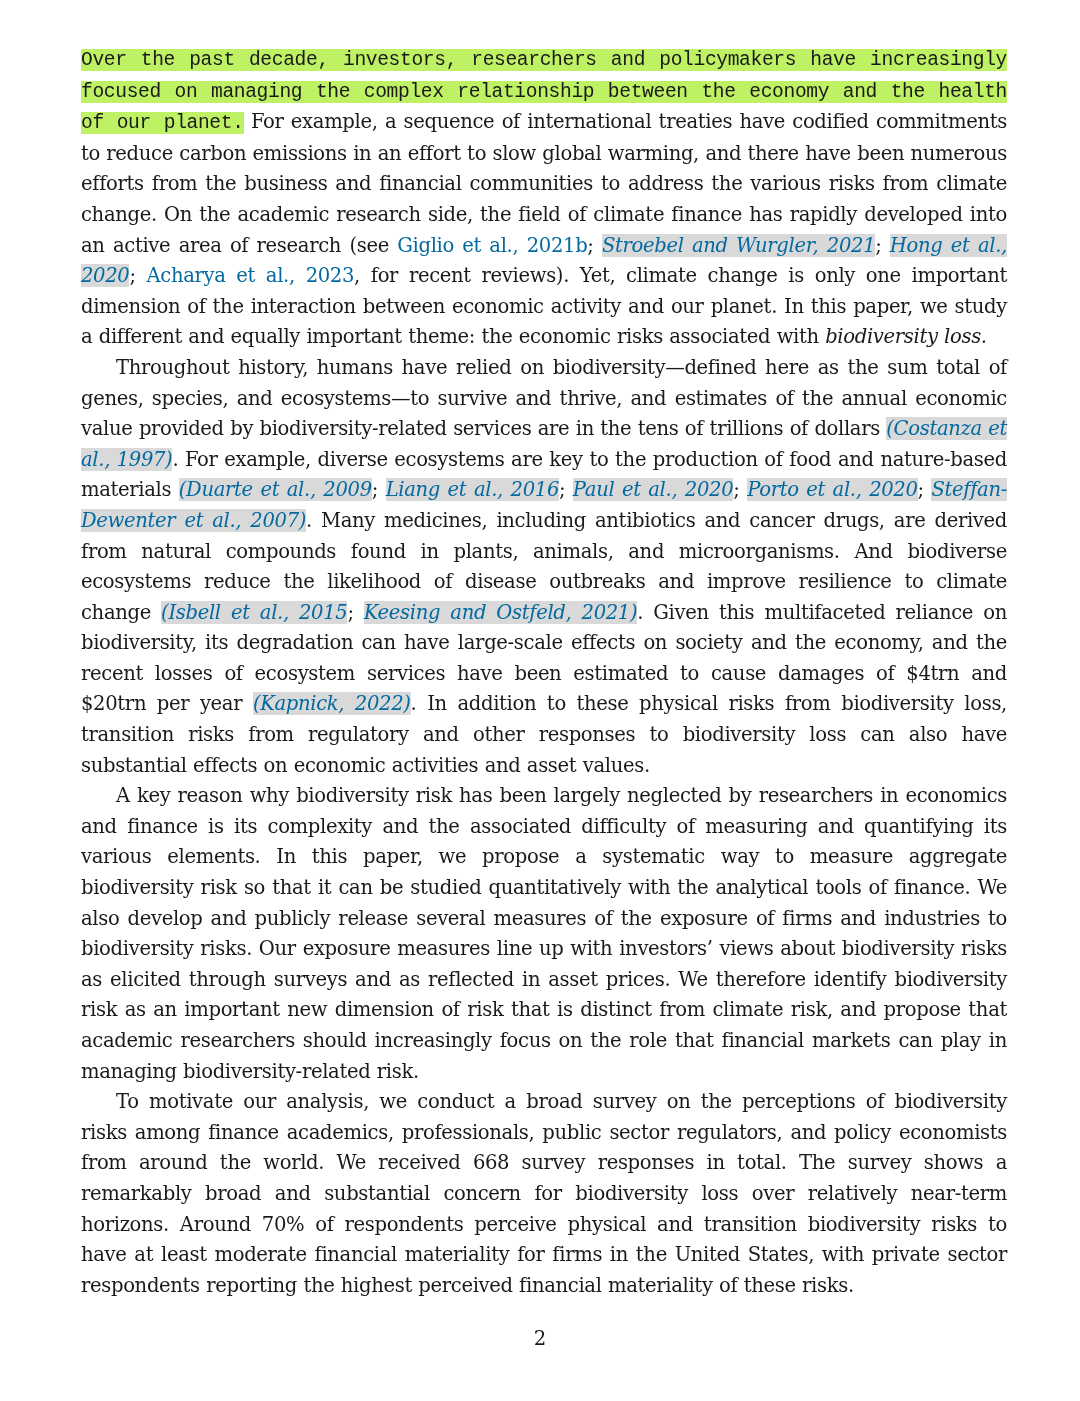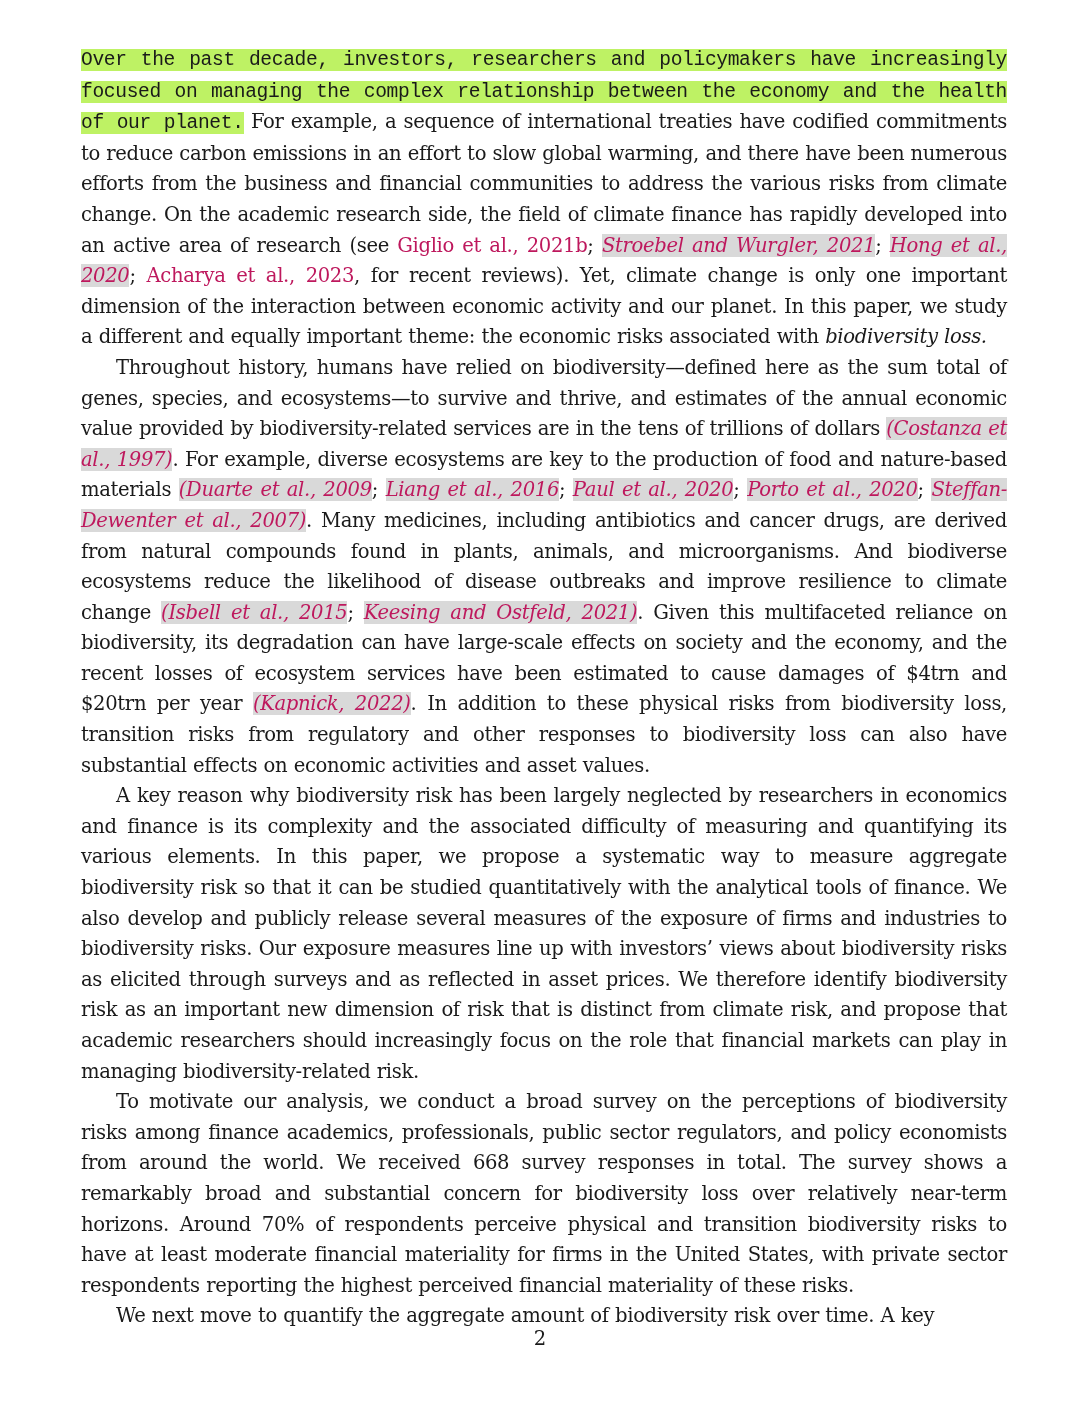--- a/index.html
+++ b/index.html
@@ -7,36 +7,35 @@
   .page {
     position: absolute; left: 81px; top: 44px; width: 926px;
     font-family: "DejaVu Serif", "Liberation Serif", serif;
     font-size: 19.6px; line-height: 30.6px; color: #1a1a1a;
     text-align: justify; hyphens: manual;
     letter-spacing: -0.35px; word-spacing: 0.5px;
   }
   .para { margin: 0; }
   .para.indent { text-indent: 35px; }
   .hl-yellow { background: #bef264; font-family: Liberation Mono, monospace; }
-  .cite { color: #be185d; }
+  .cite { color: #0369a1; }
   .hl-gray { background: #D9D9D9; font-style: italic; }
   .pageno {
     position: absolute; left: 0; width: 1080px; top: 1327px; text-align: center;
     font-family: "DejaVu Serif", "Liberation Serif", serif; font-size: 19.6px; color: #1a1a1a;
   }
   em { font-style: italic; }
 </style>
 </head>
 <body>
 
 <div class="page">
   <p class="para"><span class="hl-yellow">Over the past decade, investors, researchers and policymakers have increasingly focused on managing the complex relationship between the economy and the health of our planet.</span><span> For example, a sequence of international treaties have codified commitments to reduce carbon emissions in an effort to slow global warming, and there have been numerous efforts from the business and financial communities to address the various risks from climate change. On the academic research side, the field of climate finance has rapidly developed into an active area of research (see </span><a class="cite">Giglio et al., 2021b</a><span>; </span><a class="cite hl-gray">Stroebel and Wurgler, 2021</a><span>; </span><a class="cite hl-gray">Hong et al., 2020</a><span>; </span><a class="cite">Acharya et al., 2023</a><span>, for recent reviews). Yet, climate change is only one important dimension of the interaction between economic activity and our planet. In this paper, we study a different and equally important theme: the economic risks associated with </span><em>biodiversity loss.</em></p>
 
   <p class="para indent"><span>Throughout history, humans have relied on biodiversity—defined here as the sum total of genes, species, and ecosystems—to survive and thrive, and estimates of the annual eco­nomic value provided by biodiversity-related services are in the tens of trillions of dollars </span><span class="hl-gray"><a class="cite">(Costanza et al., 1997)</a></span><span>. For example, diverse ecosystems are key to the production of food and nature-based materials </span><span class="hl-gray"><a class="cite">(Duarte et al., 2009</a></span><span>; </span><a class="cite hl-gray">Liang et al., 2016</a><span>; </span><a class="cite hl-gray">Paul et al., 2020</a><span>; </span><a class="cite hl-gray">Porto et al., 2020</a><span>; </span><span class="hl-gray"><a class="cite">Steffan-Dewenter et al., 2007)</a></span><span>. Many medicines, including antibiotics and cancer drugs, are derived from natural compounds found in plants, animals, and microorganisms. And biodiverse ecosystems reduce the likelihood of disease outbreaks and improve resilience to climate change </span><span class="hl-gray"><a class="cite">(Isbell et al., 2015</a></span><span>; </span><span class="hl-gray"><a class="cite">Keesing and Ostfeld, 2021)</a></span><span>. Given this multifaceted reliance on biodiversity, its degradation can have large-scale effects on society and the econ­omy, and the recent losses of ecosystem services have been estimated to cause damages of $4trn and $20trn per year </span><span class="hl-gray"><a class="cite">(Kapnick, 2022)</a></span><span>. In addition to these physical risks from biodi­versity loss, transition risks from regulatory and other responses to biodiversity loss can also have substantial effects on economic activities and asset values.</span></p>
 
   <p class="para indent">A key reason why biodiversity risk has been largely neglected by researchers in economics and finance is its complexity and the associated difficulty of measuring and quantifying its various elements. In this paper, we propose a systematic way to measure aggregate biodiversity risk so that it can be studied quantitatively with the analytical tools of finance. We also develop and publicly release several measures of the exposure of firms and industries to biodiversity risks. Our exposure measures line up with investors’ views about biodiversity risks as elicited through surveys and as reflected in asset prices. We therefore identify biodiversity risk as an important new dimension of risk that is distinct from climate risk, and propose that academic researchers should increasingly focus on the role that financial markets can play in managing biodiversity-related risk.</p>
 
   <p class="para indent">To motivate our analysis, we conduct a broad survey on the perceptions of biodiversity risks among finance academics, professionals, public sector regulators, and policy economists from around the world. We received 668 survey responses in total. The survey shows a remarkably broad and substantial concern for biodiversity loss over relatively near-term horizons. Around 70% of respondents perceive physical and transition biodiversity risks to have at least moderate financial materiality for firms in the United States, with private sector respondents reporting the highest perceived financial materiality of these risks.</p>
 
-  <p class="para indent">We next move to quantify the aggregate amount of biodiversity risk over time. A key</p>
 </div>
 
 <div class="pageno">2</div>
 
 </body></html>

